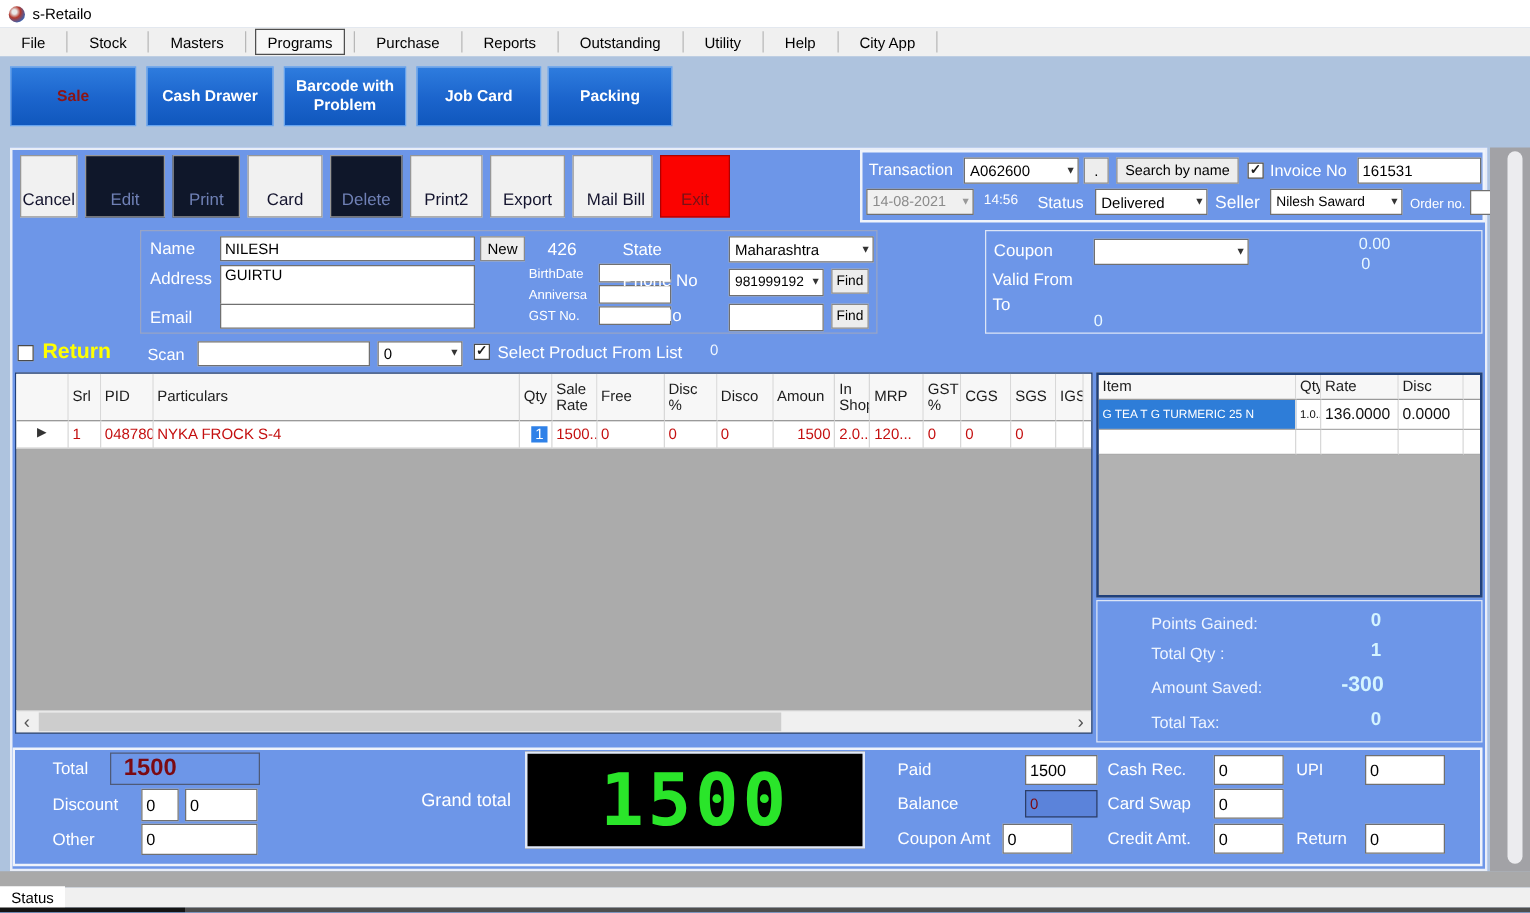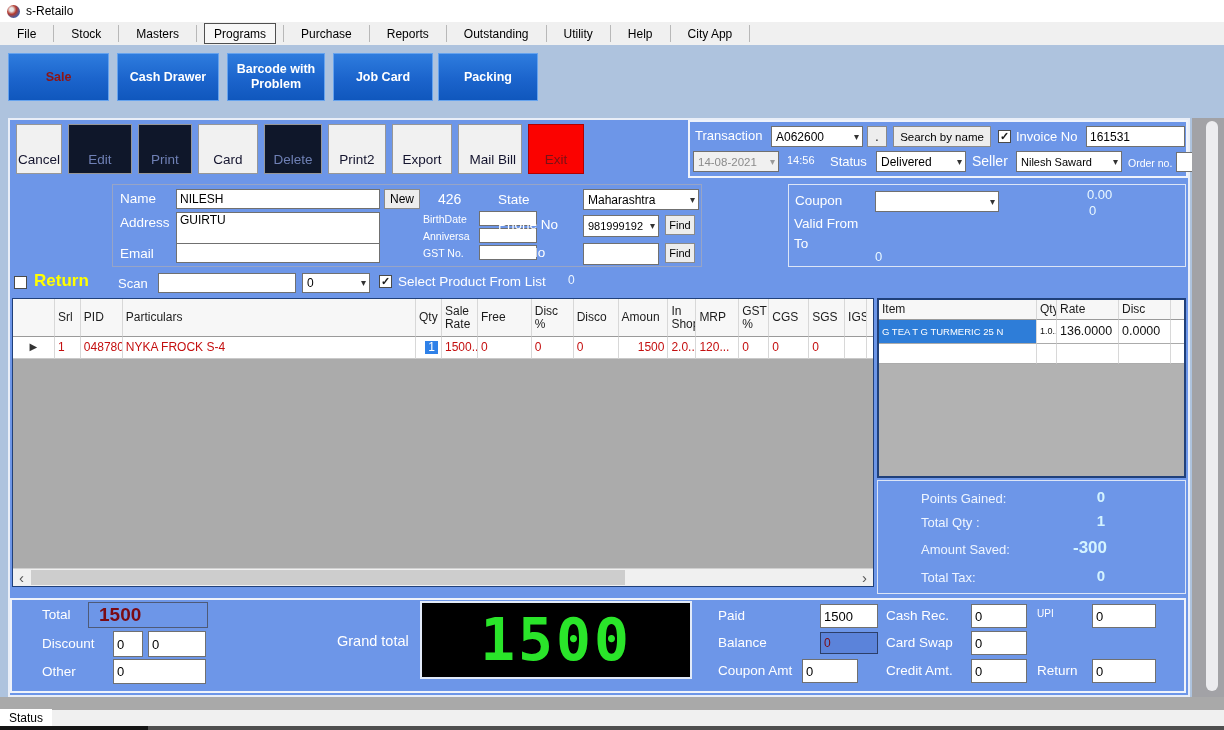--- a/index.html
+++ b/index.html
@@ -312,21 +312,21 @@
     <span class="abs lbl" style="left:706px;top:35px;font-size:13.5px">Balance</span>
     <div class="abs inp" style="left:808px;top:32px;width:58px;height:22px;background:#5b83da;color:#7b0a12;border:1px solid #2c3e68">0</div>
     <span class="abs lbl" style="left:706px;top:63px;font-size:13.5px">Coupon Amt</span>
     <div class="abs inp" style="left:790px;top:59px;width:56px;height:24px;font-size:13px">0</div>
     <span class="abs lbl" style="left:874px;top:8px;font-size:13.5px">Cash Rec.</span>
     <div class="abs inp" style="left:959px;top:4px;width:56px;height:24px;font-size:13px">0</div>
     <span class="abs lbl" style="left:874px;top:35px;font-size:13.5px">Card Swap</span>
     <div class="abs inp" style="left:959px;top:31px;width:56px;height:24px;font-size:13px">0</div>
     <span class="abs lbl" style="left:874px;top:63px;font-size:13.5px">Credit Amt.</span>
     <div class="abs inp" style="left:959px;top:59px;width:56px;height:24px;font-size:13px">0</div>
-    <span class="abs lbl" style="left:1025px;top:8px;font-size:10px">UPI</span>
+    <span class="abs lbl" style="left:1025px;top:8px;font-size:13px">UPI</span>
     <div class="abs inp" style="left:1080px;top:4px;width:64px;height:24px;font-size:13px">0</div>
     <span class="abs lbl" style="left:1025px;top:63px;font-size:13.5px">Return</span>
     <div class="abs inp" style="left:1080px;top:59px;width:64px;height:24px;font-size:13px">0</div>
   </div>
 </div>
 
 <div class="abs" style="left:1192px;top:118px;width:32px;height:579px;background:#a2a2a6">
   <div class="abs" style="left:14px;top:3px;width:12px;height:570px;background:#ececef;border-radius:6px"></div>
 </div>
 

